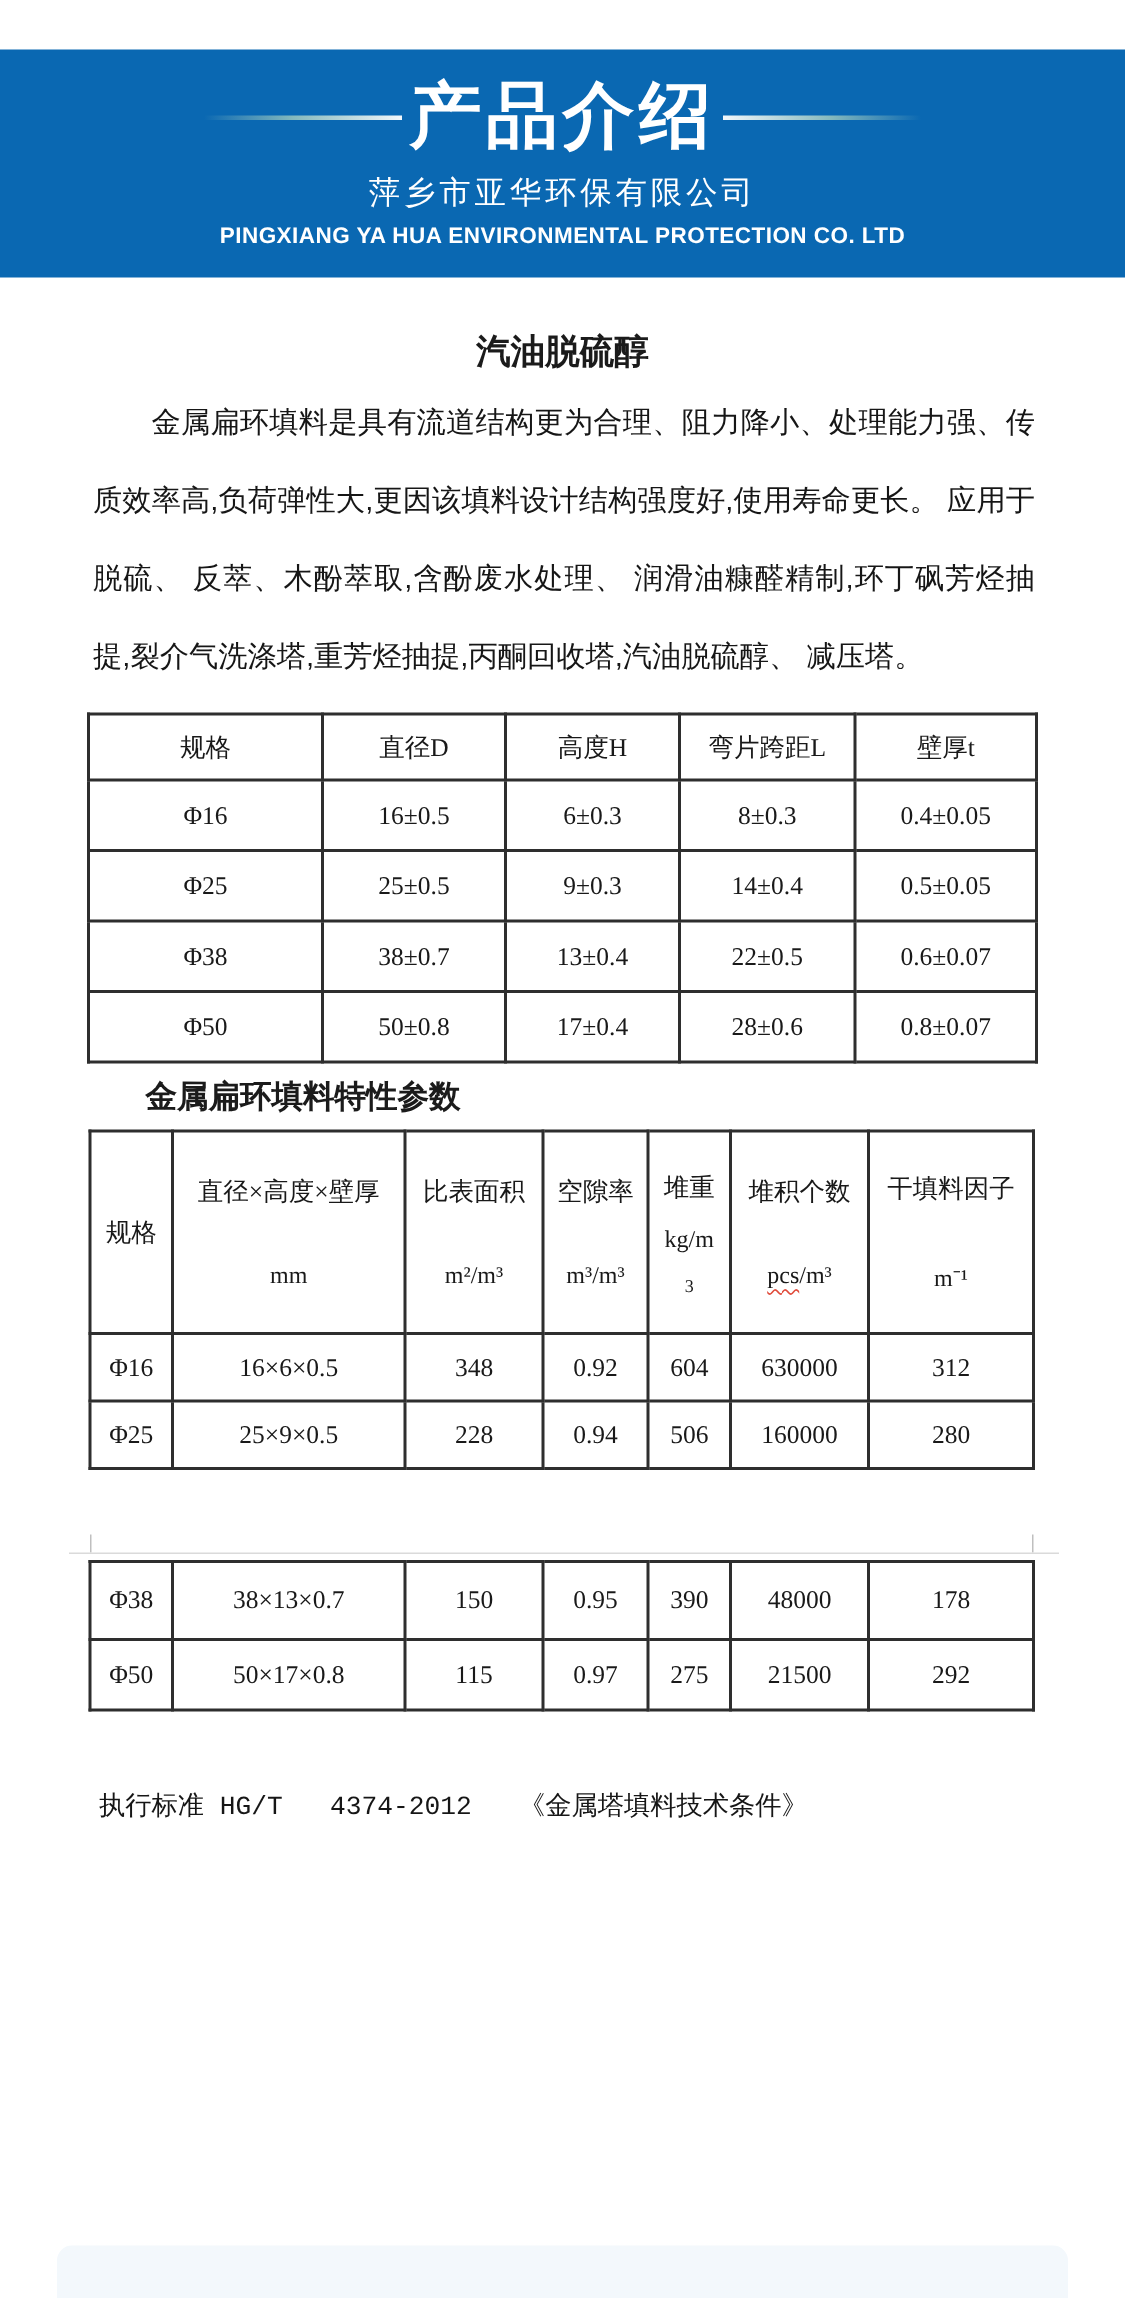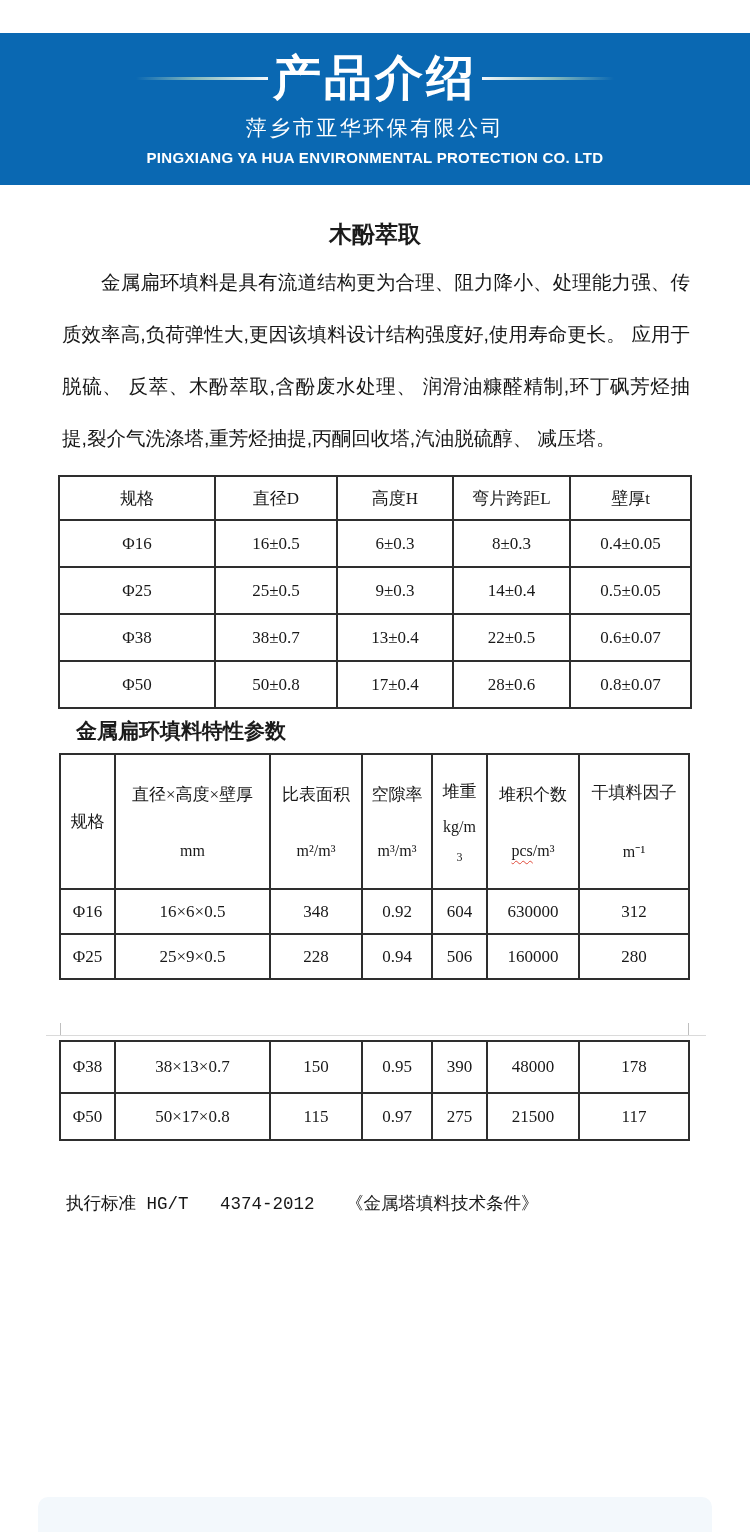--- a/index.html
+++ b/index.html
@@ -26,21 +26,21 @@
 
   
   .product-title { text-align:center; font-size:23px; font-weight:bold; margin-top:34px; }
   .body-text { margin:6px 60px 0 62px; font-size:19.5px; line-height:52px; text-align:justify; color:#161616; }
   .body-text p { text-indent:2em; }
 
   
   .section-row { display:flex; justify-content:space-between; align-items:flex-end; padding:0 114px 0 66px; margin-top:20px; }
   .section-title { font-size:21px; font-weight:bold; }
   .unit-note { font-size:17px; }
-  .params-title { margin:8px 0 0 76px; font-size:21px; font-weight:bold; }
+  .params-title { margin:8px 0 0 97px; font-size:21px; font-weight:bold; }
 
   
   table { border-collapse:collapse; table-layout:fixed; font-family:"Liberation Serif", serif; font-size:17px; color:#191919; }
   th, td { border:2px solid #2e2e2e; text-align:center; vertical-align:middle; font-weight:normal; padding:0; }
 
   .size-table { margin:11px 0 0 58px; width:632px; }
   .size-table thead tr { height:44px; }
   .size-table tbody tr { height:47px; }
 
   .params-table { margin:8px 0 0 59px; width:629px; }
@@ -77,21 +77,21 @@
   <div class="banner">
     <div class="banner-title-row">
       <span class="deco-line left"></span>
       <span class="banner-title">产品介绍</span>
       <span class="deco-line right"></span>
     </div>
     <div class="company-cn">萍乡市亚华环保有限公司</div>
     <div class="company-en">PINGXIANG YA HUA ENVIRONMENTAL PROTECTION CO. LTD</div>
   </div>
 
-  <div class="product-title">木酚萃取</div>
+  <div class="product-title">汽油脱硫醇</div>
   <div class="body-text">
     <p>金属扁环填料是具有流道结构更为合理、阻力降小、处理能力强、传质效率高,负荷弹性大,更因该填料设计结构强度好,使用寿命更长。 应用于脱硫、 反萃、木酚萃取,含酚废水处理、 润滑油糠醛精制,环丁砜芳烃抽提,裂介气洗涤塔,重芳烃抽提,丙酮回收塔,汽油脱硫醇、 减压塔。</p>
   </div>
 
 
   <table class="size-table">
     <colgroup>
         <col style="width:156px">
         <col style="width:122px">
         <col style="width:116px">
@@ -245,21 +245,21 @@
         <td>48000</td>
         <td>178</td>
       </tr>
       <tr class="r2">
         <td>Φ50</td>
         <td>50×17×0.8</td>
         <td>115</td>
         <td>0.97</td>
         <td>275</td>
         <td>21500</td>
-        <td>117</td>
+        <td>292</td>
       </tr>
     </tbody>
   </table>
 
   <div class="footer-standard">执行标准 HG/T   4374-2012   《金属塔填料技术条件》</div>
 
   <div class="bottom-card"></div>
 
 </div>
 

